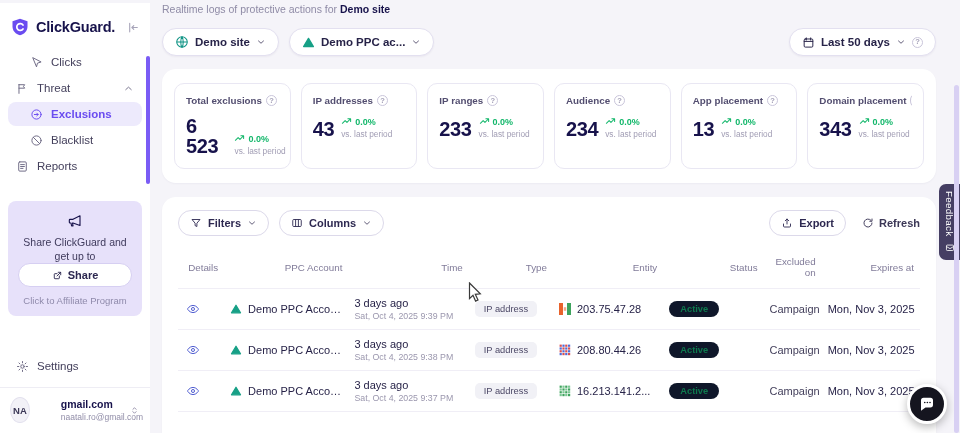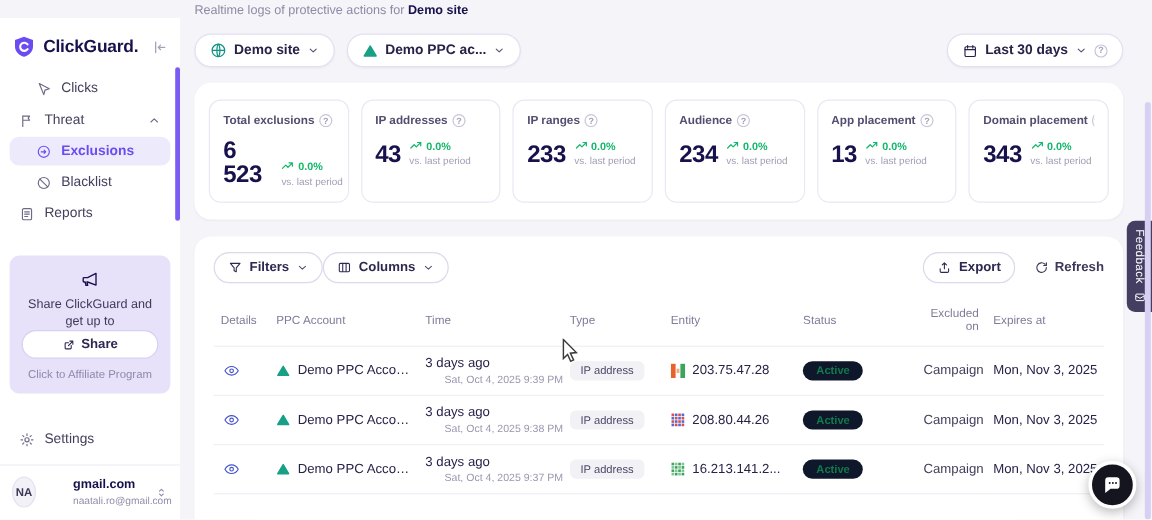--- a/index.html
+++ b/index.html
@@ -5,21 +5,21 @@
   * { margin:0; padding:0; box-sizing:border-box; }
   html,body { width:960px; height:433px; }
   .screen {
     position:relative; width:960px; height:433px; overflow:hidden;
     background:#f5f4f9; font-family:"Liberation Sans", sans-serif; color:#272348;
   }
   .ic { flex:none; display:block; }
 
   
   .sidebar {
-    position:absolute; left:0; top:15px; bottom:0; width:150px; background:#fff;
+    position:absolute; left:0; top:3px; bottom:0; width:150px; background:#fff;
     display:flex; flex-direction:column; padding:12px 8px 8px; z-index:3;
   }
   .sb-scrollbar { position:absolute; left:146px; top:56px; width:4px; height:128px;
     background:#7a5cf5; border-radius:4px; z-index:4; }
   .logo-row { display:flex; align-items:center; gap:6px; padding:2px 2px 12px; }
   .logo-name { font-size:14.5px; font-weight:700; color:#17124b; letter-spacing:-.2px; }
   .collapse-btn { margin-left:auto; color:#a6a3b8; cursor:pointer; display:flex; }
   .nav-item {
     display:flex; align-items:center; gap:8px; height:24px; padding:0 8px; margin:1px 0;
     border-radius:8px; font-size:11.5px; color:#44405c; cursor:pointer;
@@ -84,41 +84,41 @@
   .stat-value-row { display:flex; align-items:flex-end; gap:7px; margin-top:10px; }
   .stat-value { font-size:20px; font-weight:800; color:#17124b; letter-spacing:-.4px; line-height:1; }
   .stat-trend { display:flex; flex-direction:column; gap:2px; min-width:0; }
   .trend-line { display:flex; align-items:center; gap:3px; font-size:9px; font-weight:700; color:#12b76a;text-align:center; }
   .vs { font-size:8.3px; color:#a19db4; white-space:nowrap; }
 
   .table-card {
     margin-top:14px; background:#fff; border-radius:14px; padding:13px 16px; height:300px;
     box-shadow:0 1px 2px rgba(30,20,80,.04);
   }
-  .toolbar { display:flex; align-items:center; gap:0; }
+  .toolbar { display:flex; align-items:center; gap:10px; }
   .tool-btn {
     display:inline-flex; align-items:center; gap:6px; border:1px solid #dcd9ea; background:#fff;
     border-radius:999px; height:26px; padding:0 11px; font-size:11px; font-weight:700;
     color:#2d2850; cursor:pointer; font-family:inherit;
   }
   .tool-right { margin-left:auto; display:flex; align-items:center; gap:16px; }
   .refresh-btn {
     border:none; background:none; display:inline-flex; align-items:center; gap:5px;
     font-size:11px; font-weight:700; color:#3c3857; cursor:pointer; font-family:inherit;
   }
 
   table { width:100%; border-collapse:collapse; table-layout:fixed; margin-top:14px; }
-  th { font-size:9.8px; color:#807b99; font-weight:500; text-align:left; padding:6px 6px 10px; }
+  th { font-size:9.8px; color:#807b99; font-weight:500; text-align:right; padding:6px 6px 10px; }
   th.col-right { text-align:right; }
   td { padding:8px 6px; border-top:1px solid #f0eef6; vertical-align:middle; font-size:11px; color:#272348; }
   tr.data-row:last-child td { border-bottom:1px solid #f0eef6; }
   .eye-btn { display:inline-flex; cursor:pointer; color:#4553ce; padding:2px; }
   .acct, .ent { display:flex; align-items:center; gap:6px; min-width:0; }
   .acct span, .ent span { overflow:hidden; text-overflow:ellipsis; white-space:nowrap; }
-  .time-abs { font-size:8.8px; color:#9b97ae; margin-top:2px; white-space:nowrap;margin-left:16px; }
+  .time-abs { font-size:8.8px; color:#9b97ae; margin-top:2px; white-space:nowrap; }
   .badge-type { display:inline-block; background:#f1f1f6; border-radius:5px; padding:3px 9px; font-size:9.3px; color:#4c4866; }
   .badge-active { display:inline-block; background:#0f172a; border-radius:999px; padding:3px 11px; font-size:9.3px; font-weight:700; color:#0e7a4e; }
   .cell-campaign { font-size:11px; color:#44405c; text-align:center;margin-top:12px; }
   .cell-expires { white-space:nowrap; }
 
   
   .feedback-tab {
     position:absolute; right:0; top:184px; width:21px; height:76px; background:#453e63; color:#fff;
     border-radius:7px 0 0 7px; display:flex; flex-direction:column; align-items:center; justify-content:center;
     gap:6px; z-index:6; cursor:pointer;
@@ -266,21 +266,21 @@
               <path d="M6 9.5l6 5.5 6-5.5"></path>
             </svg>
         </span>
       </button>
 
       <button class="pill date-pill">
         <svg class="ic" width="13" height="13" viewBox="0 0 24 24" fill="none" stroke="currentColor" stroke-width="1.8" stroke-linecap="round">
           <rect x="4" y="5.5" width="16" height="15" rx="2"></rect>
             <path d="M4 10h16M8 3.5v4M16 3.5v4"></path>
         </svg>
-        <span>Last 30 days</span>
+        <span>Last 50 days</span>
         <span class="chev">
           <svg class="ic" width="10" height="10" viewBox="0 0 24 24" fill="none" stroke="currentColor" stroke-width="2.2" stroke-linecap="round" stroke-linejoin="round">
               <path d="M6 9.5l6 5.5 6-5.5"></path>
             </svg>
         </span>
         <span class="qicon"></span>
       </button>
     </div>
 
     <section class="stats-card">

